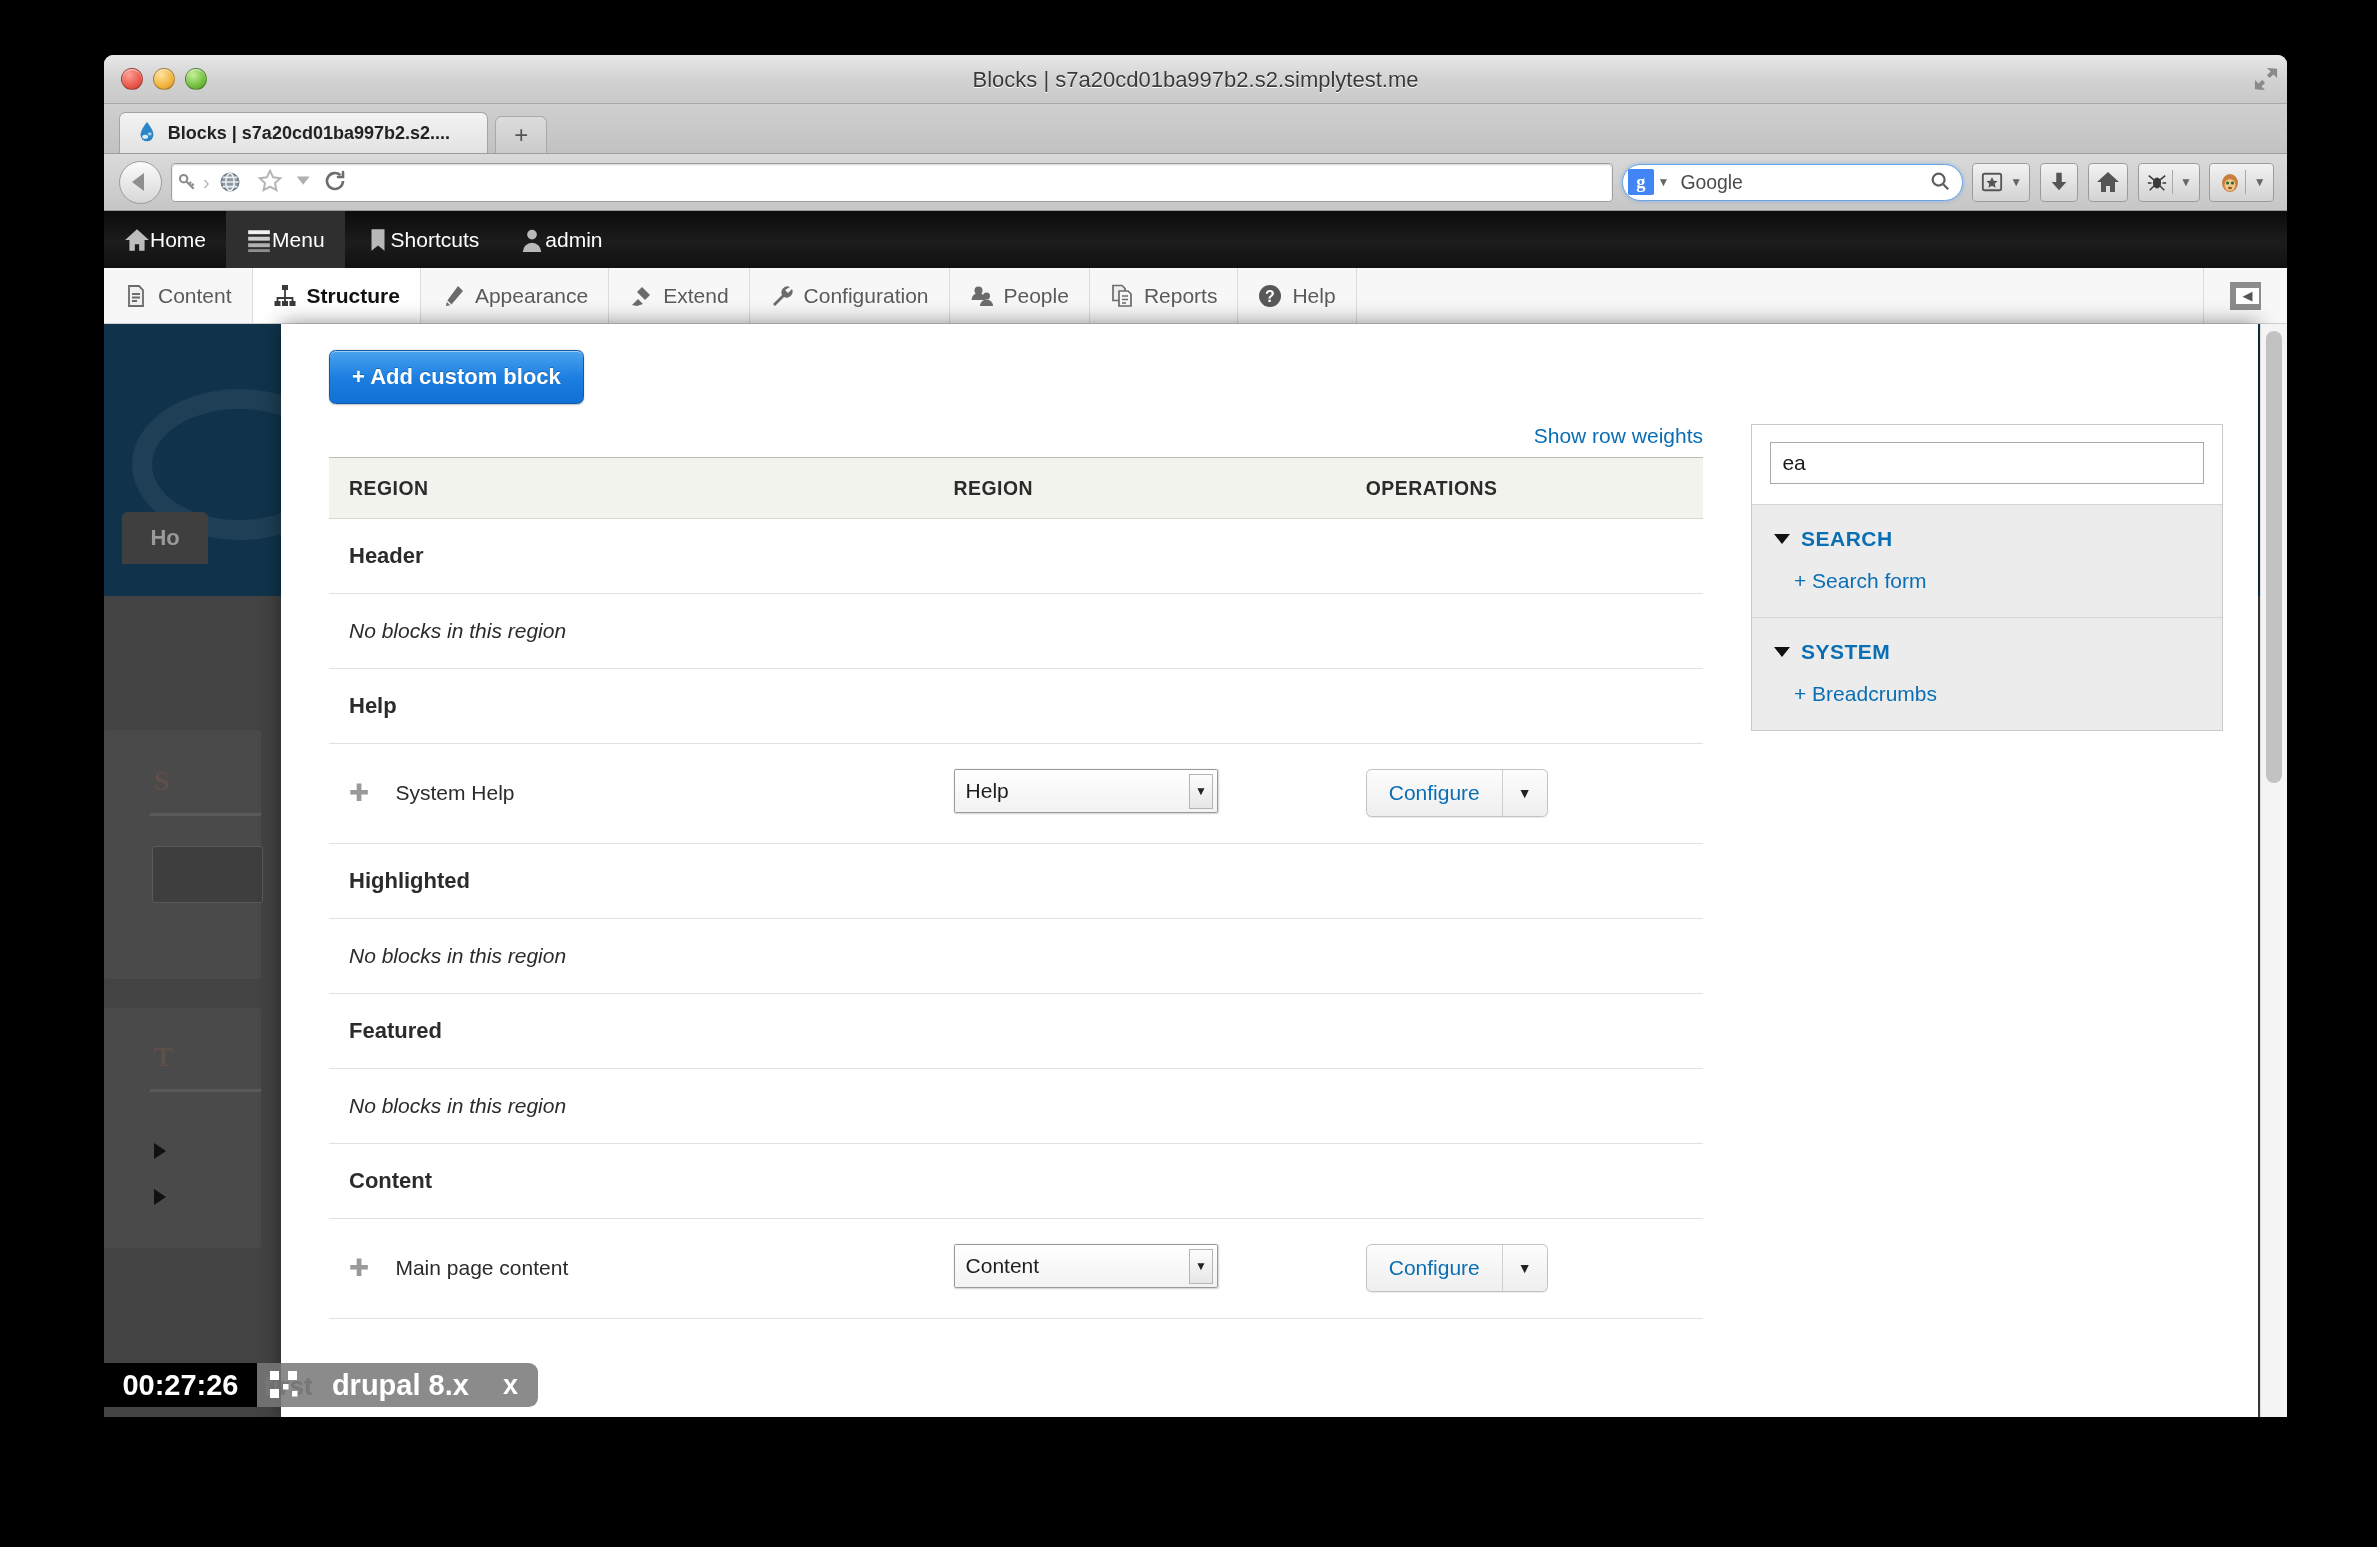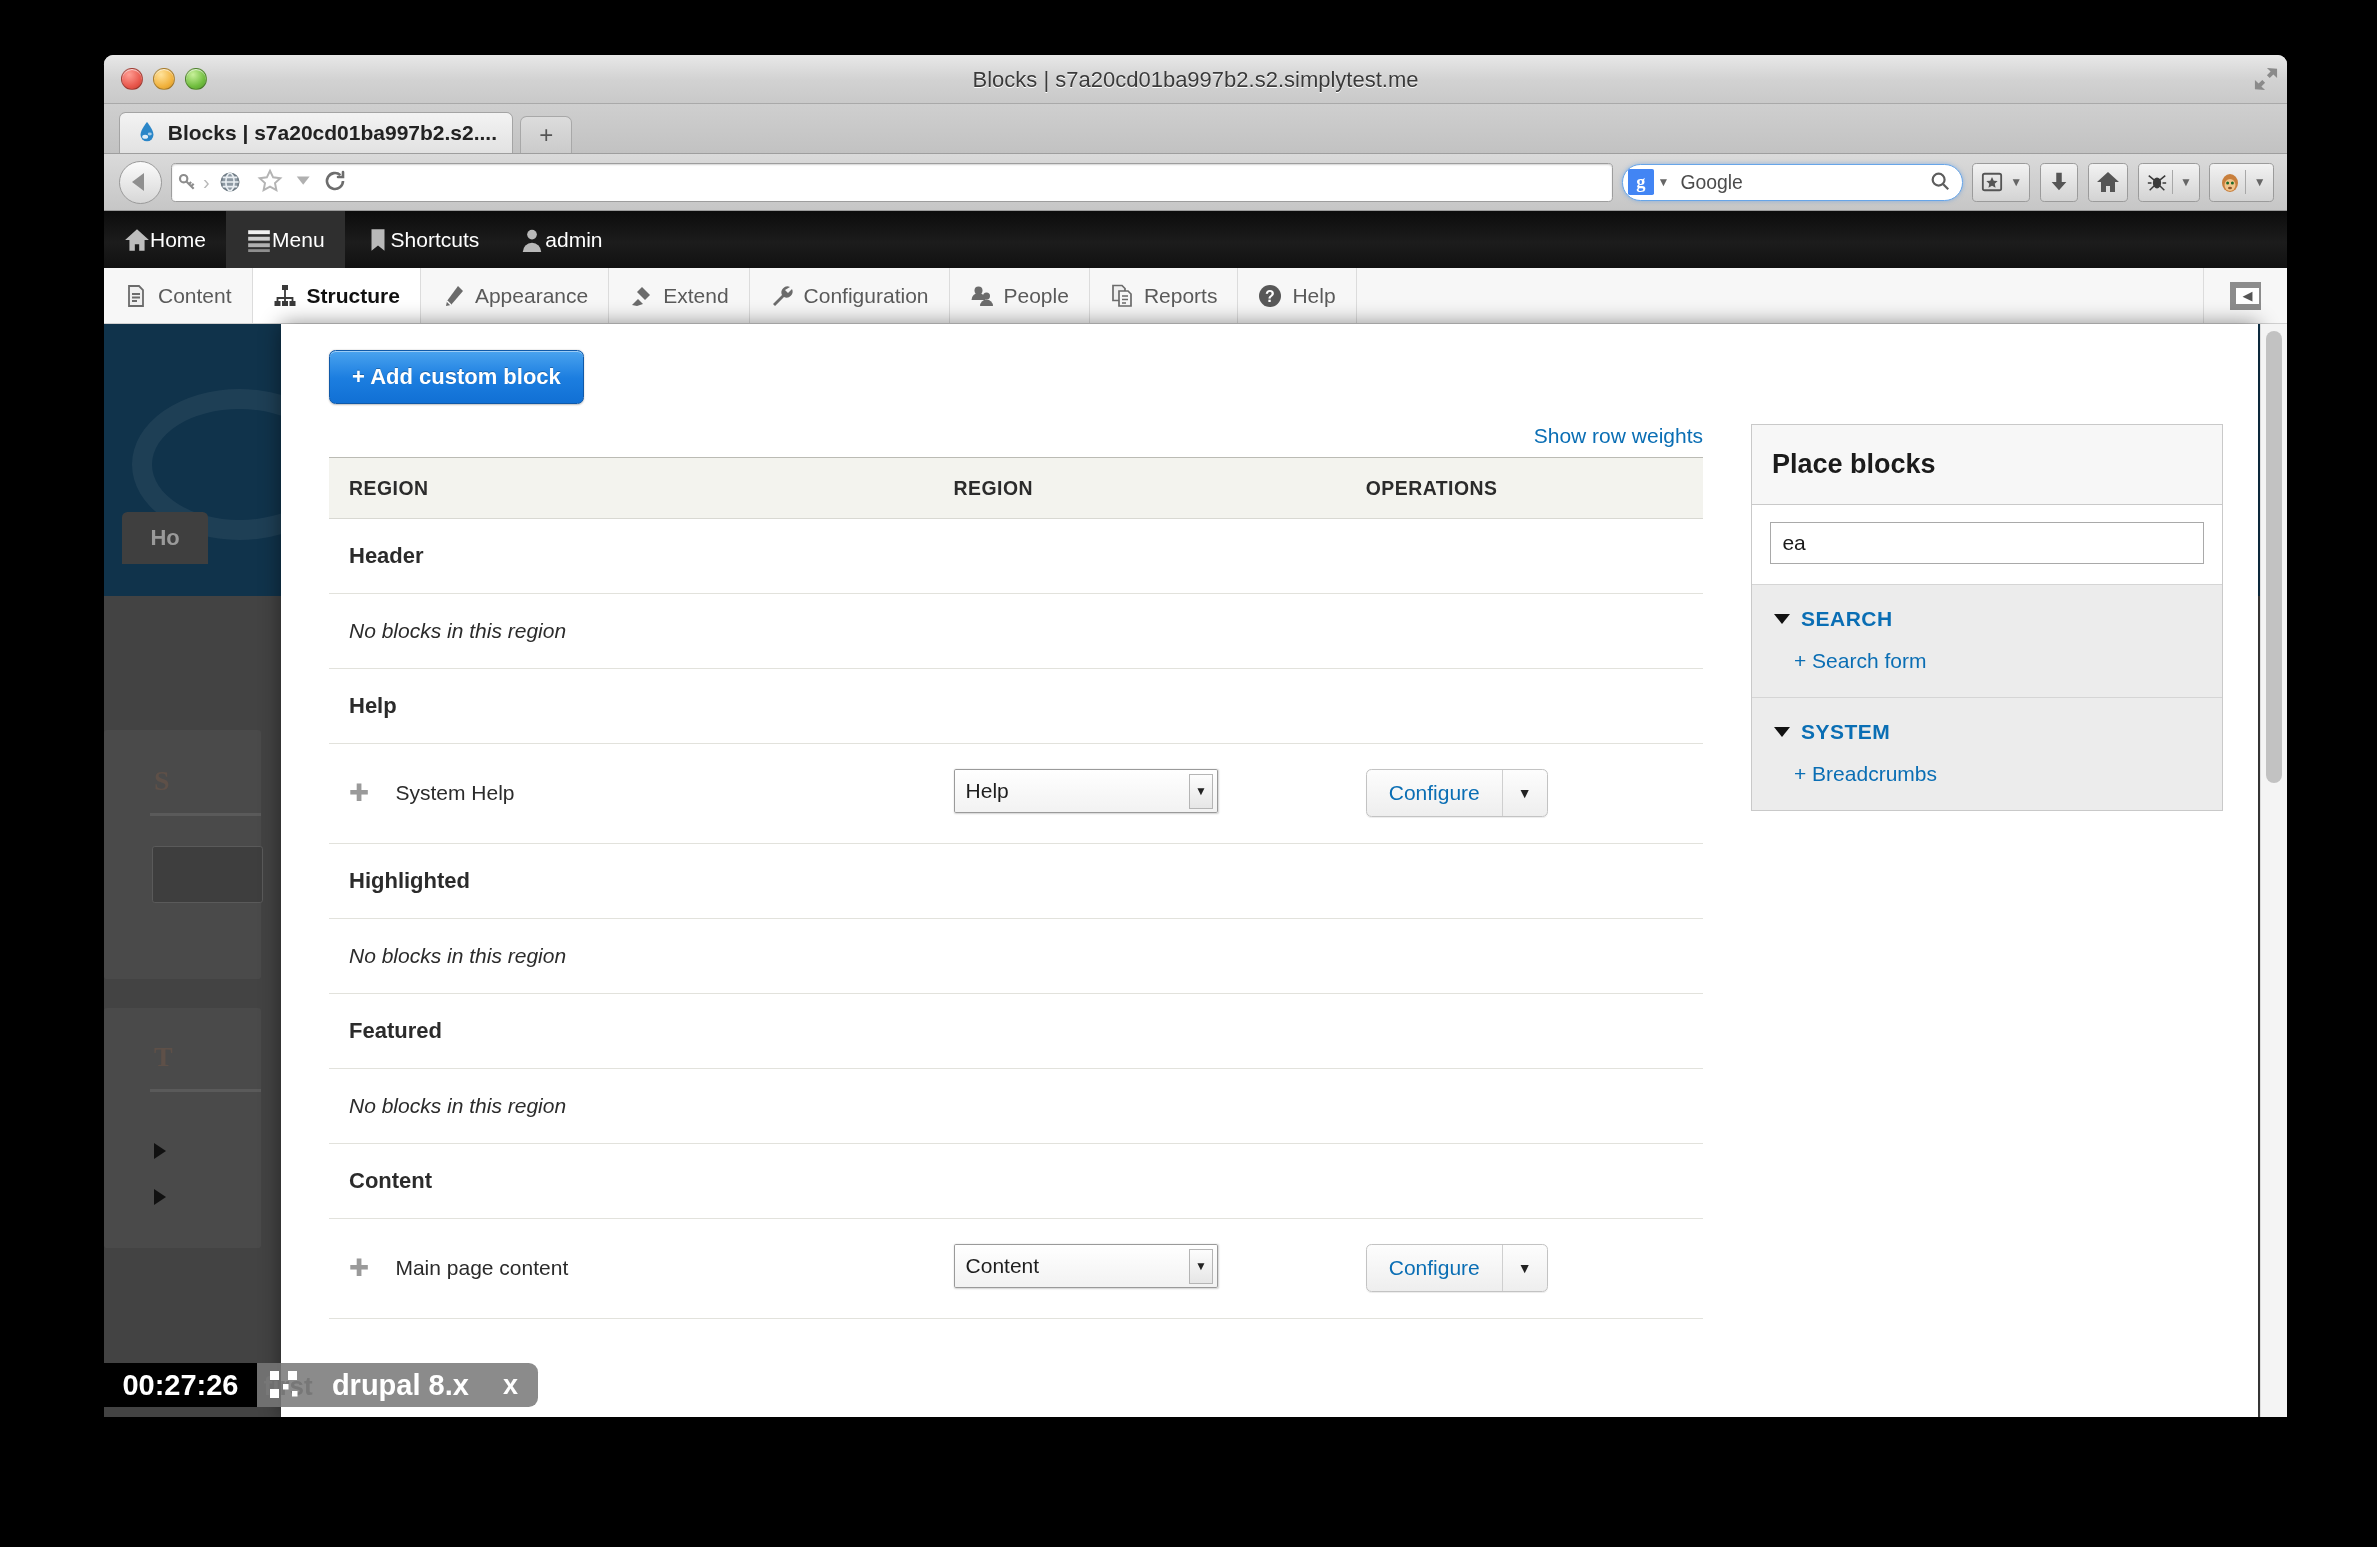--- a/index.html
+++ b/index.html
@@ -89,21 +89,21 @@
     border: 0.9px solid #a4a4a4;
     border-bottom: none;
     border-radius: 6.5px 6.5px 0 0;
     display: flex;
     align-items: center;
     padding: 0 14.8px;
     gap: 9.2px;
     box-sizing: border-box;
   }
   .tab-title {
-    font-size: 21px;
+    font-size: 18px;
     color: #222;
     white-space: nowrap;
     overflow: hidden;
     text-overflow: ellipsis;
     font-weight: bold;
   }
   .drupal-drop {
     width: 24px; height: 24px; flex: none;
   }
   .newtab {
@@ -909,23 +909,20 @@
                       </div>
                     </td>
                   </tr>
 
                 </tbody>
               </table>
             </div>
 
             <div class="col-side">
               <div class="panel">
-                <div class="panel-head">
-                  <div class="panel-title">Place blocks</div>
-                </div>
                 <div class="panel-search">
                   <input class="panel-input" type="text" value="ea" style="">
                 </div>
 
                 <div class="panel-group">
                   <div class="group-head">
                     <span class="tri-down"></span>
                     <span>SEARCH</span>
                   </div>
                   <div class="group-item">+ Search form</div>

